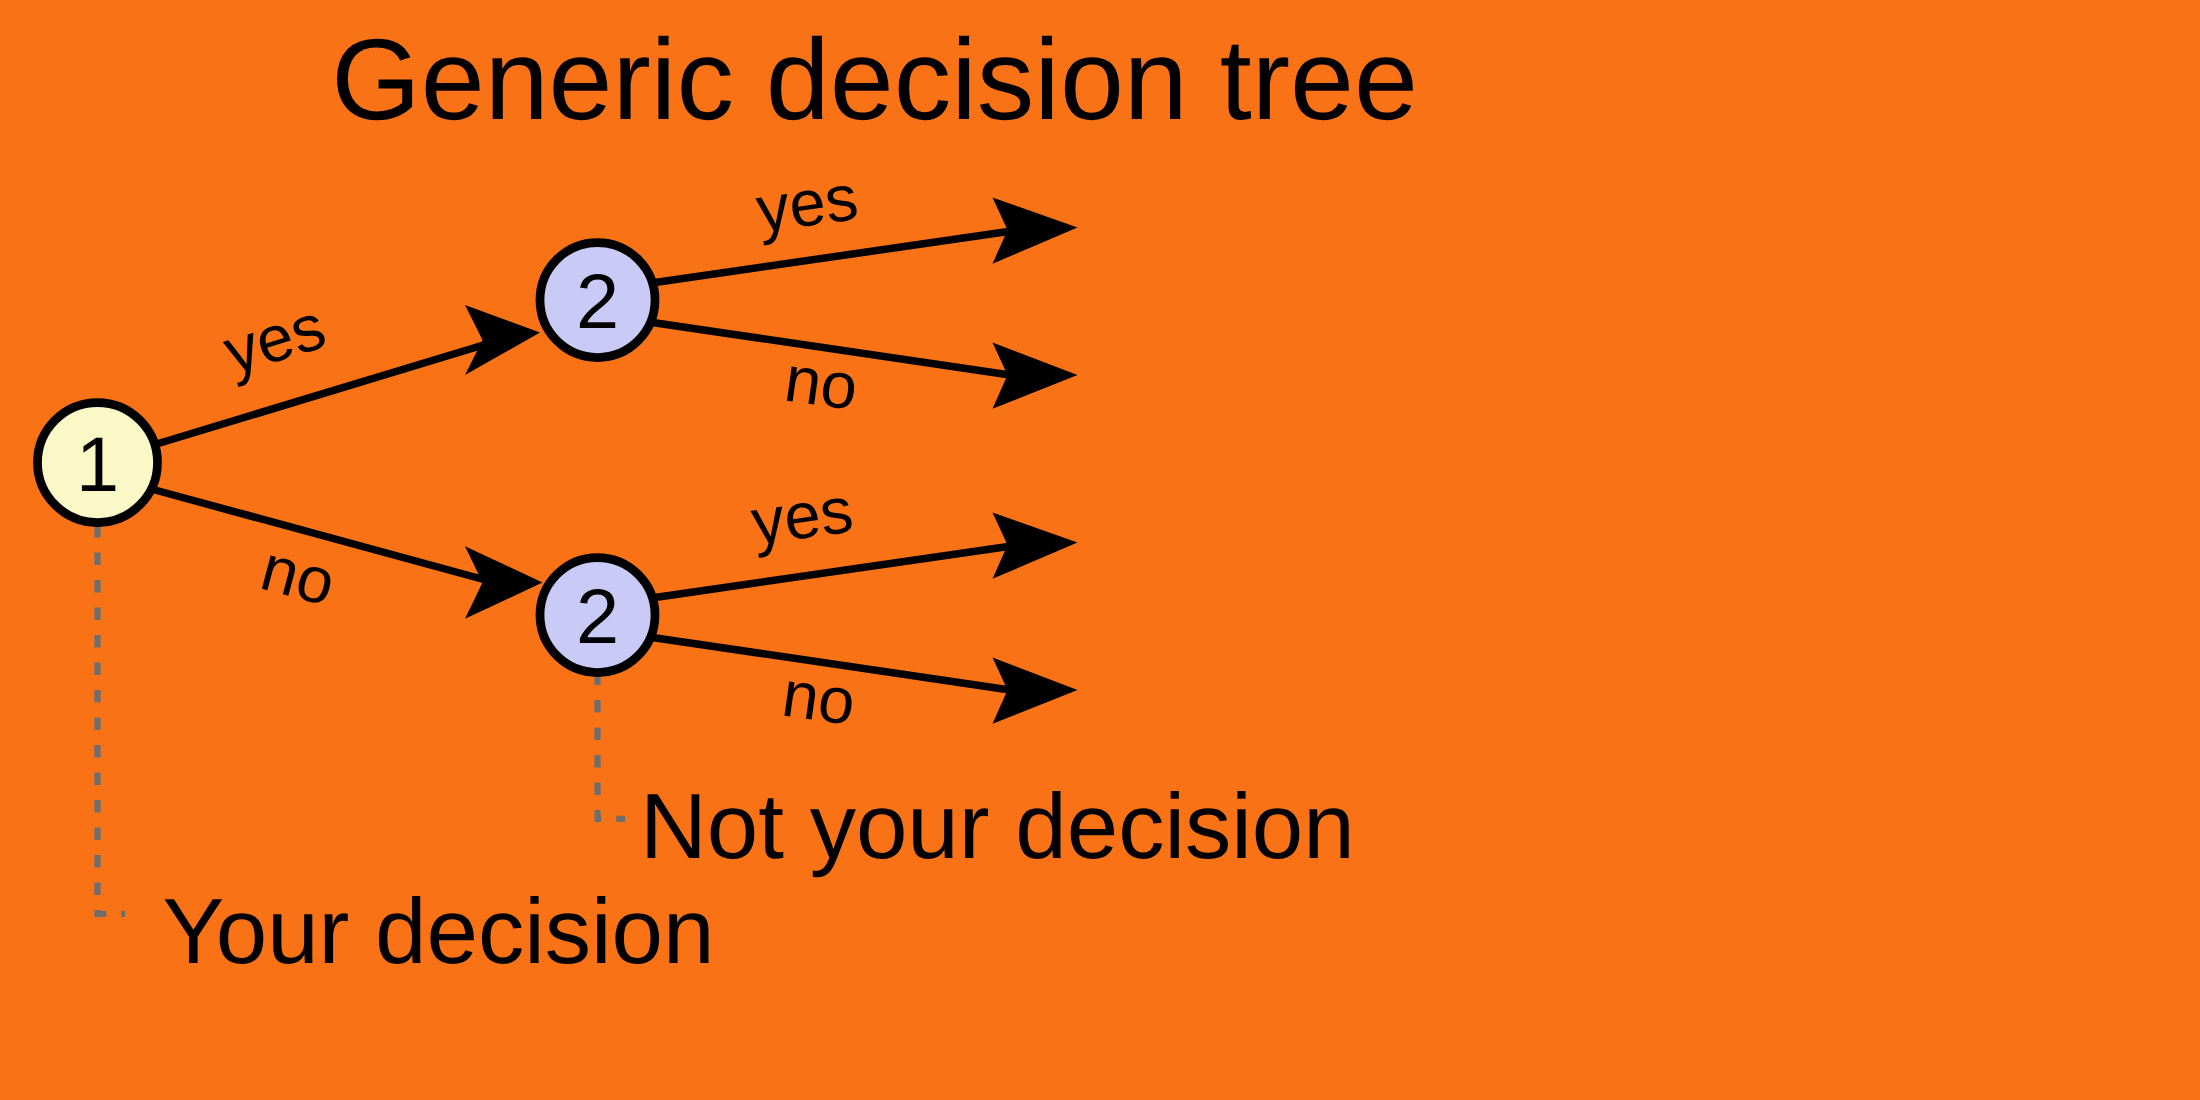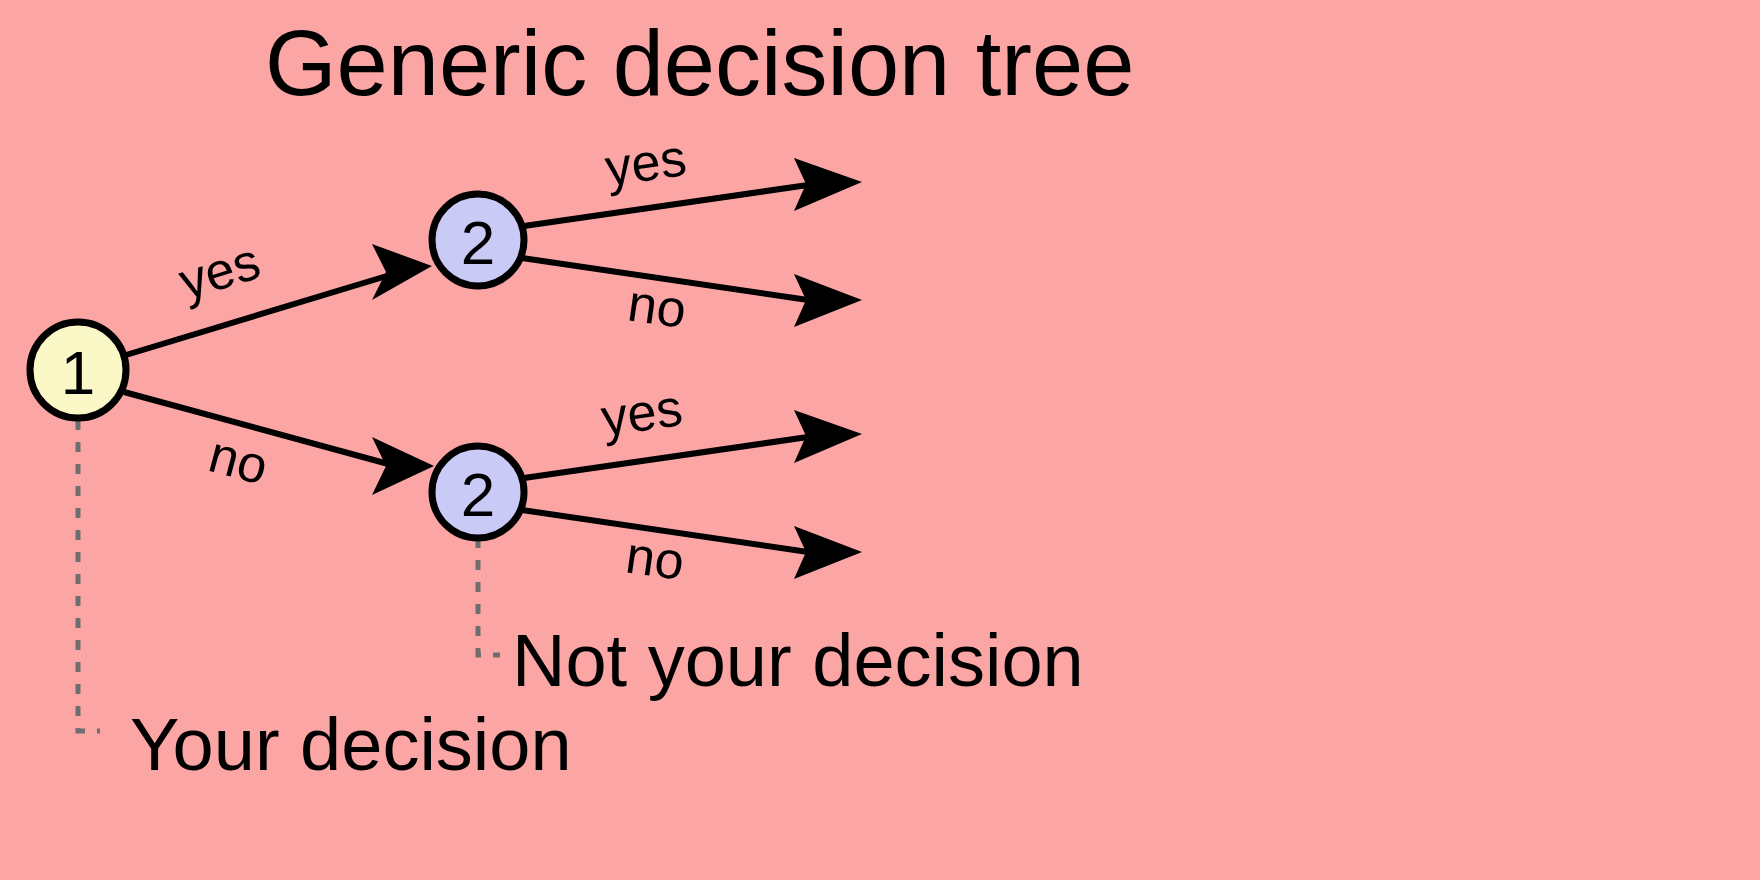--- a/index.html
+++ b/index.html
@@ -10,21 +10,21 @@
   body {
     width: 1760px;
     height: 880px;
     overflow: hidden;
     font-family: "Liberation Sans", sans-serif;
   }
   #canvas {
     position: relative;
     width: 1760px;
     height: 880px;
-    background: #fca5a5;
+    background: #f97316;
   }
   svg#diagram {
     position: absolute;
     left: 0;
     top: 0;
     width: 1760px;
     height: 880px;
     display: block;
   }
   .title-text {

